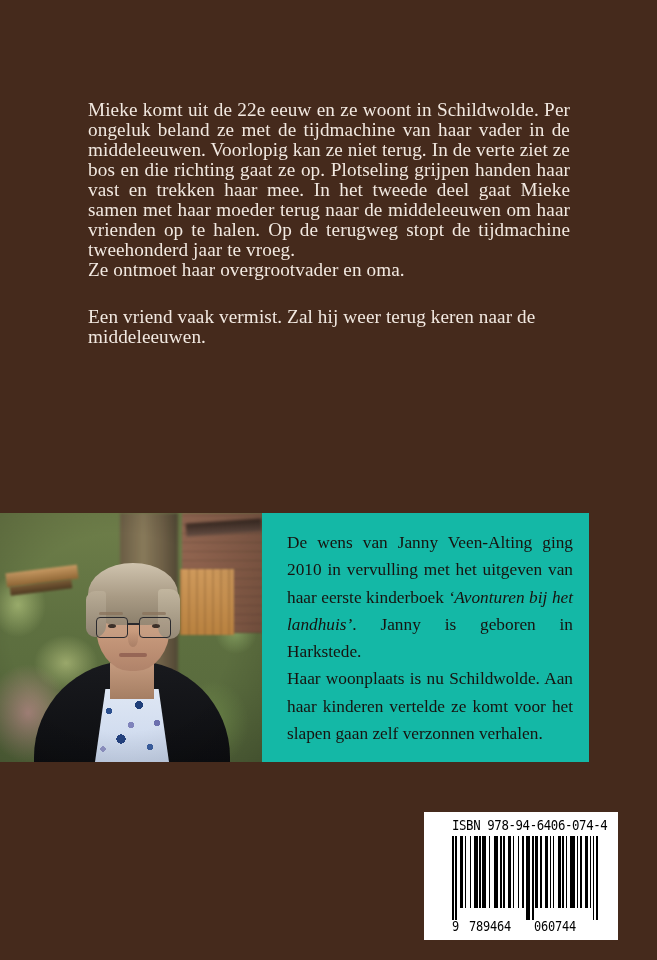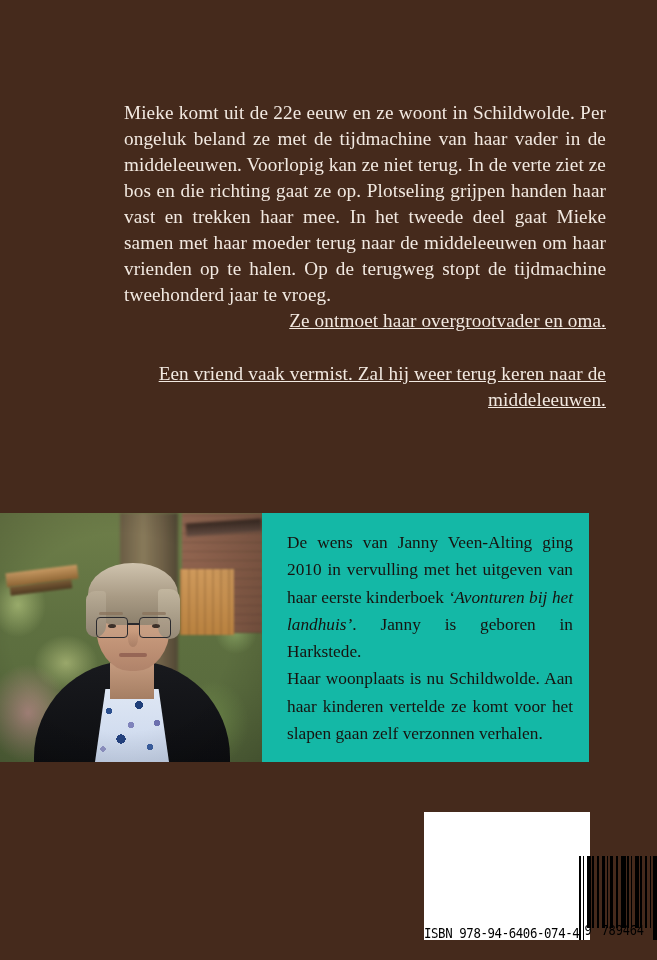--- a/index.html
+++ b/index.html
@@ -19,33 +19,31 @@
   }
 
   
   .blurb {
     position: absolute;
     left: 88px;
     top: 100px;
     width: 482px;
     color: #f2e9e1;
     font-size: 19.2px;
-    line-height: 26px;
+    line-height: 20px;
     text-align: justify;
     text-justify: inter-word;
     letter-spacing: 0.1px;
-    margin-left: 36px;
   }
   .blurb p {
     margin: 0;
   }
   .blurb p.last-line,
   .blurb p.nojust {
-    text-align: right;
-    text-decoration: underline;
+    text-align: left;
   }
   .blurb .spacer {
     height: 27px;
   }
 
   
   .strip {
     position: absolute;
     left: 0;
     top: 513px;
@@ -241,21 +239,23 @@
 
   
   .barcode-box {
     position: absolute;
     left: 424px;
     top: 812px;
     width: 166px;
     height: 128px;
     background: #ffffff;
     display: flex;
-    align-items: flex-end;
+    flex-direction: column;
+    align-items: flex-start;
+    padding-left: 28px;
   }
   .isbn-text {
     font-family: "DejaVu Sans Mono", "Liberation Mono", monospace;
     font-size: 12.4px;
     letter-spacing: -0.4px;
     color: #000;
     margin-top: 5px;
     white-space: nowrap;
     transform: scaleY(1.12);
   }

